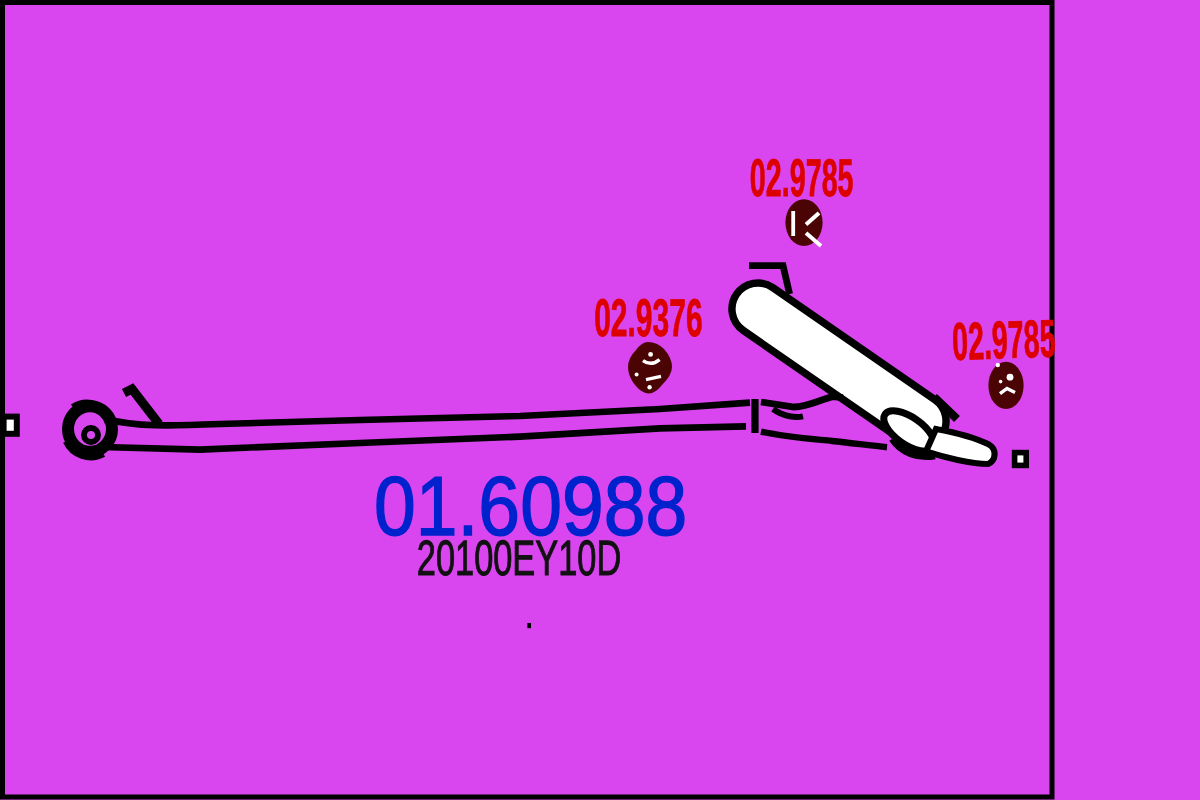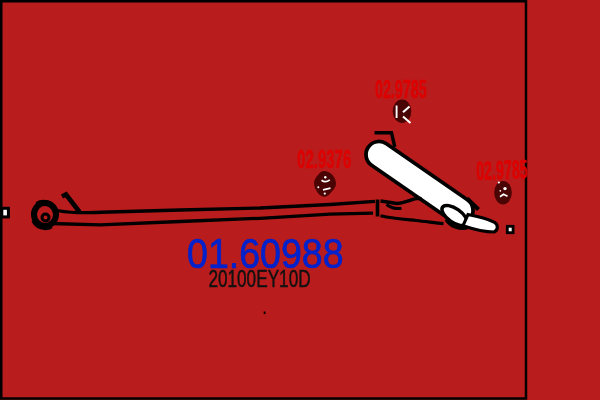--- a/index.html
+++ b/index.html
@@ -1,16 +1,16 @@
 <!DOCTYPE html>
 <html><head>
 <meta charset="utf-8">
 <style>
   html,body{margin:0;padding:0;background:#ffffff;}
-  #canvas{width:600px;height:400px;position:relative;background:#b91c1c;overflow:hidden;}
+  #canvas{width:600px;height:400px;position:relative;background:#d946ef;overflow:hidden;}
   svg text{font-family:"Liberation Sans", sans-serif;}
 </style>
 </head>
 <body>
 <div id="canvas">
 <svg width="600" height="400" viewBox="0 0 600 400" xmlns="http://www.w3.org/2000/svg">
 
   <g>
     <rect x="1.25" y="1.25" width="524.75" height="397.25" fill="none" stroke="#000000" stroke-width="2.5"></rect>
   </g>

